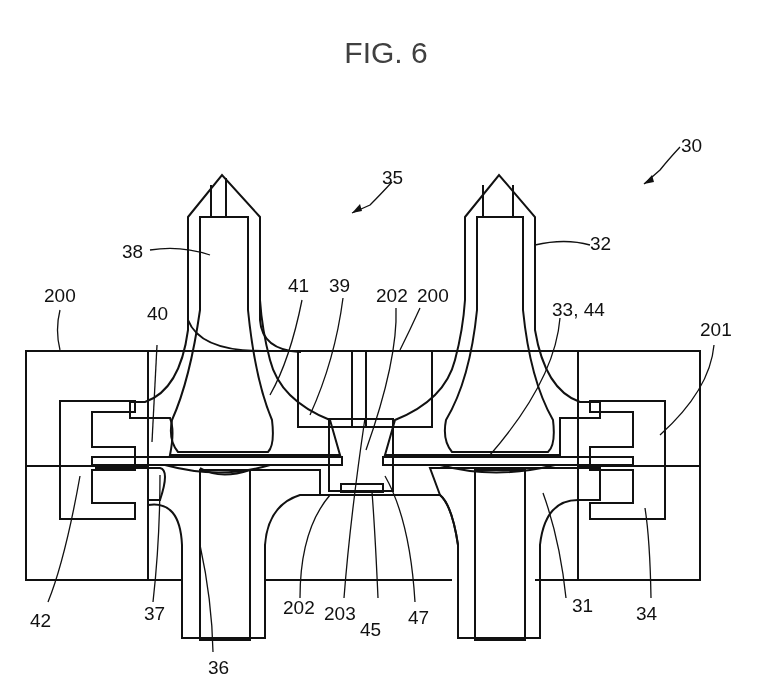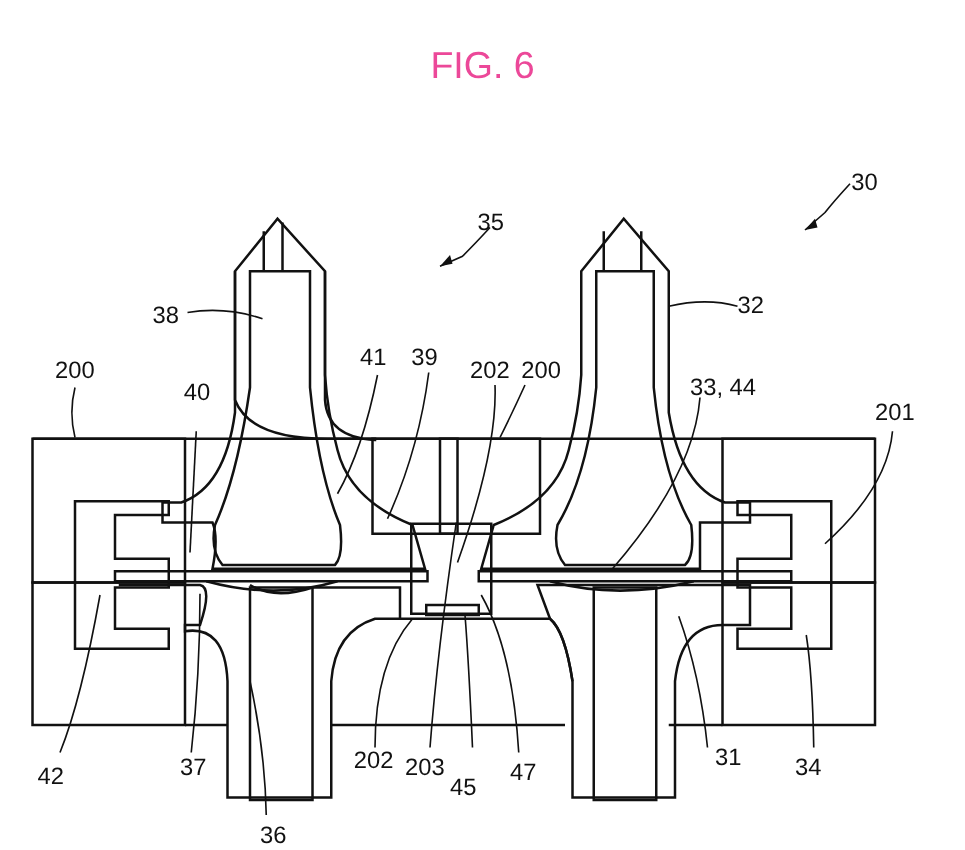--- a/index.html
+++ b/index.html
@@ -1,18 +1,18 @@
 <!DOCTYPE html>
 <html><head>
 <meta charset="utf-8">
 <style>
   html, body { margin:0; padding:0; background:#ffffff; }
   body { width:772px; height:680px; position:relative; overflow:hidden; font-family:"Liberation Sans", sans-serif; }
   #fig { position:absolute; left:0; top:0; width:772px; height:680px; }
-  .title { position:absolute; left:0; width:772px; top:36px; text-align:center; font-size:30px; color:#ec4899; letter-spacing:0px; }
+  .title { position:absolute; left:0; width:772px; top:36px; text-align:center; font-size:30px; color:#404040; letter-spacing:0px; }
   svg text { font-family:"Liberation Sans", sans-serif; font-size:19px; fill:#111; }
   .ln { stroke:#111; stroke-width:2; fill:none; }
   .thin { stroke:#111; stroke-width:1.3; fill:none; }
 </style>
 </head>
 <body>
 
 <div class="title">FIG. 6</div>
 
 <svg id="fig" viewBox="0 0 772 680">

